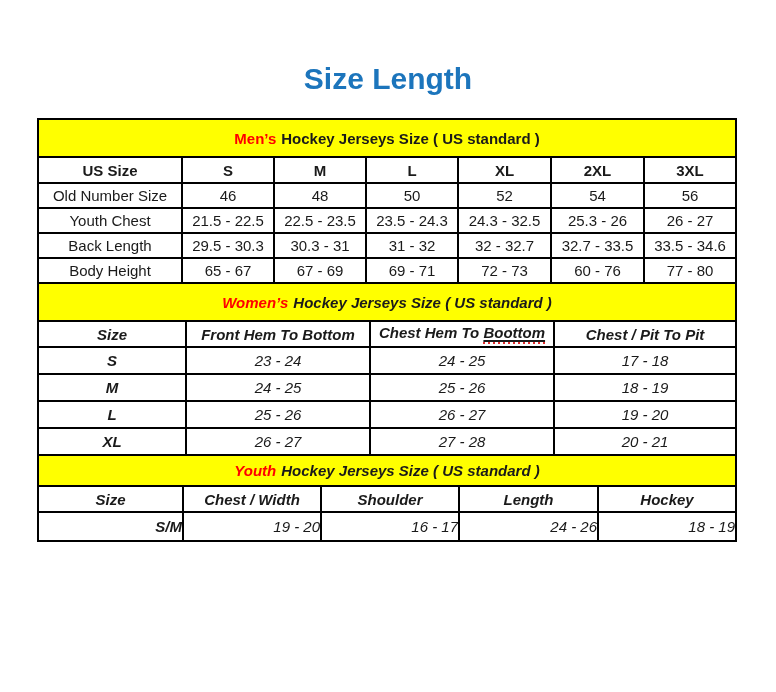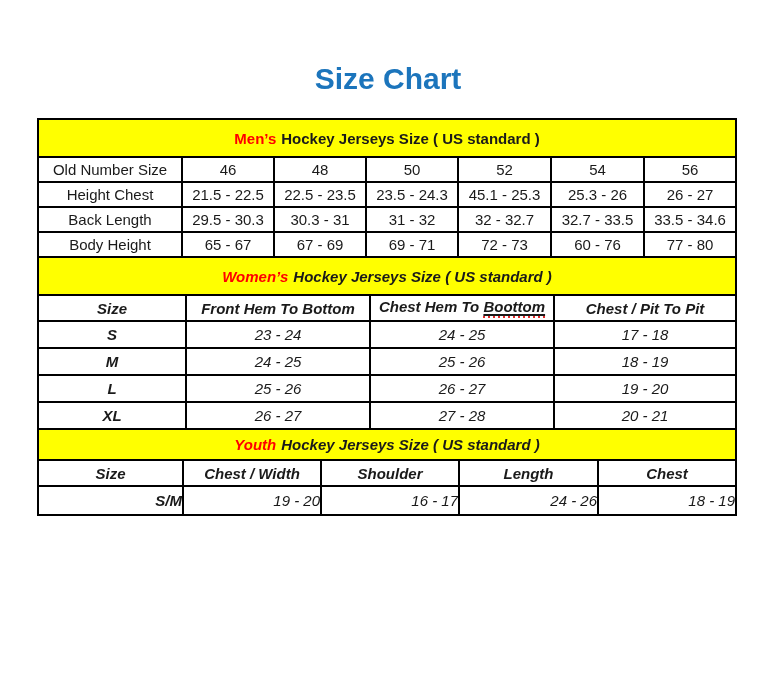--- a/index.html
+++ b/index.html
@@ -59,53 +59,62 @@
     text-decoration-thickness:1.5px;
     text-underline-offset:2px;
     padding-bottom:4px;
     line-height:1.05;
     background:repeating-linear-gradient(90deg,#e02b2b 0 2px,rgba(0,0,0,0) 2px 5px) left bottom/100% 2px no-repeat;
   }
 </style>
 </head>
 <body>
 
-<h1 class="title">Size Chart</h1>
+<h1 class="title">Size Length</h1>
 
 <div class="chart-wrap">
 
   <table class="sc men">
     <colgroup>
         <col style="width:144px">
         <col style="width:92px">
         <col style="width:92px">
         <col style="width:92px">
         <col style="width:93px">
         <col style="width:93px">
         <col style="width:92px">
       </colgroup>
     <tbody>
         <tr>
       <td colspan="7" class="banner"><span class="accent">Men’s</span><span>Hockey Jerseys Size ( US standard )</span></td>
+    </tr>
+    <tr>
+      <th>US Size</th>
+      <th>S</th>
+      <th>M</th>
+      <th>L</th>
+      <th>XL</th>
+      <th>2XL</th>
+      <th>3XL</th>
     </tr>
     <tr>
       <td class="lbl">Old Number Size</td>
       <td class="cell">46</td>
       <td class="cell">48</td>
       <td class="cell">50</td>
       <td class="cell">52</td>
       <td class="cell">54</td>
       <td class="cell">56</td>
     </tr>
     <tr>
-      <td class="lbl">Height Chest</td>
+      <td class="lbl">Youth Chest</td>
       <td class="cell">21.5 - 22.5</td>
       <td class="cell">22.5 - 23.5</td>
       <td class="cell">23.5 - 24.3</td>
-      <td class="cell">45.1 - 25.3</td>
+      <td class="cell">24.3 - 32.5</td>
       <td class="cell">25.3 - 26</td>
       <td class="cell">26 - 27</td>
     </tr>
     <tr>
       <td class="lbl">Back Length</td>
       <td class="cell">29.5 - 30.3</td>
       <td class="cell">30.3 - 31</td>
       <td class="cell">31 - 32</td>
       <td class="cell">32 - 32.7</td>
       <td class="cell">32.7 - 33.5</td>
@@ -177,21 +186,21 @@
       </colgroup>
     <tbody>
         <tr>
       <td colspan="5" class="banner"><span class="accent">Youth</span><span>Hockey Jerseys Size ( US standard )</span></td>
     </tr>
     <tr>
       <th>Size</th>
       <th>Chest / Width</th>
       <th>Shoulder</th>
       <th>Length</th>
-      <th>Chest</th>
+      <th>Hockey</th>
     </tr>
     <tr>
       <td class="lbl">S/M</td>
       <td class="cell">19 - 20</td>
       <td class="cell">16 - 17</td>
       <td class="cell">24 - 26</td>
       <td class="cell">18 - 19</td>
     </tr>
   </tbody>
     </table>

